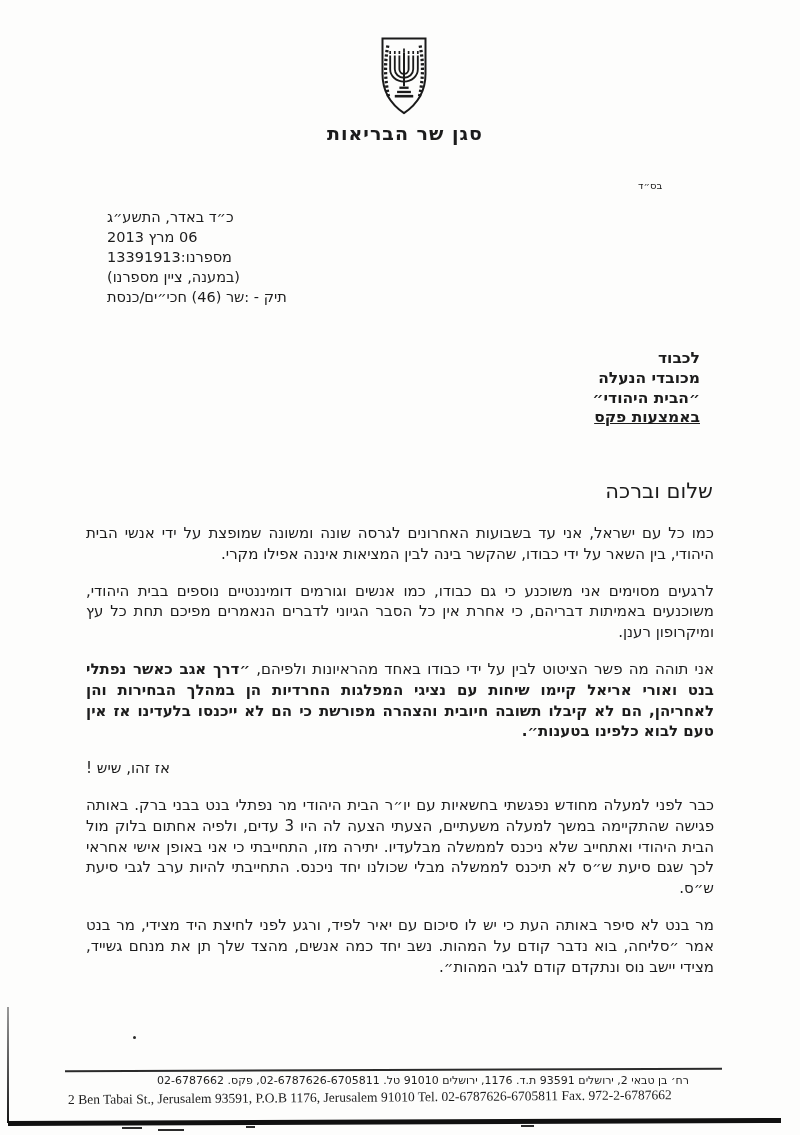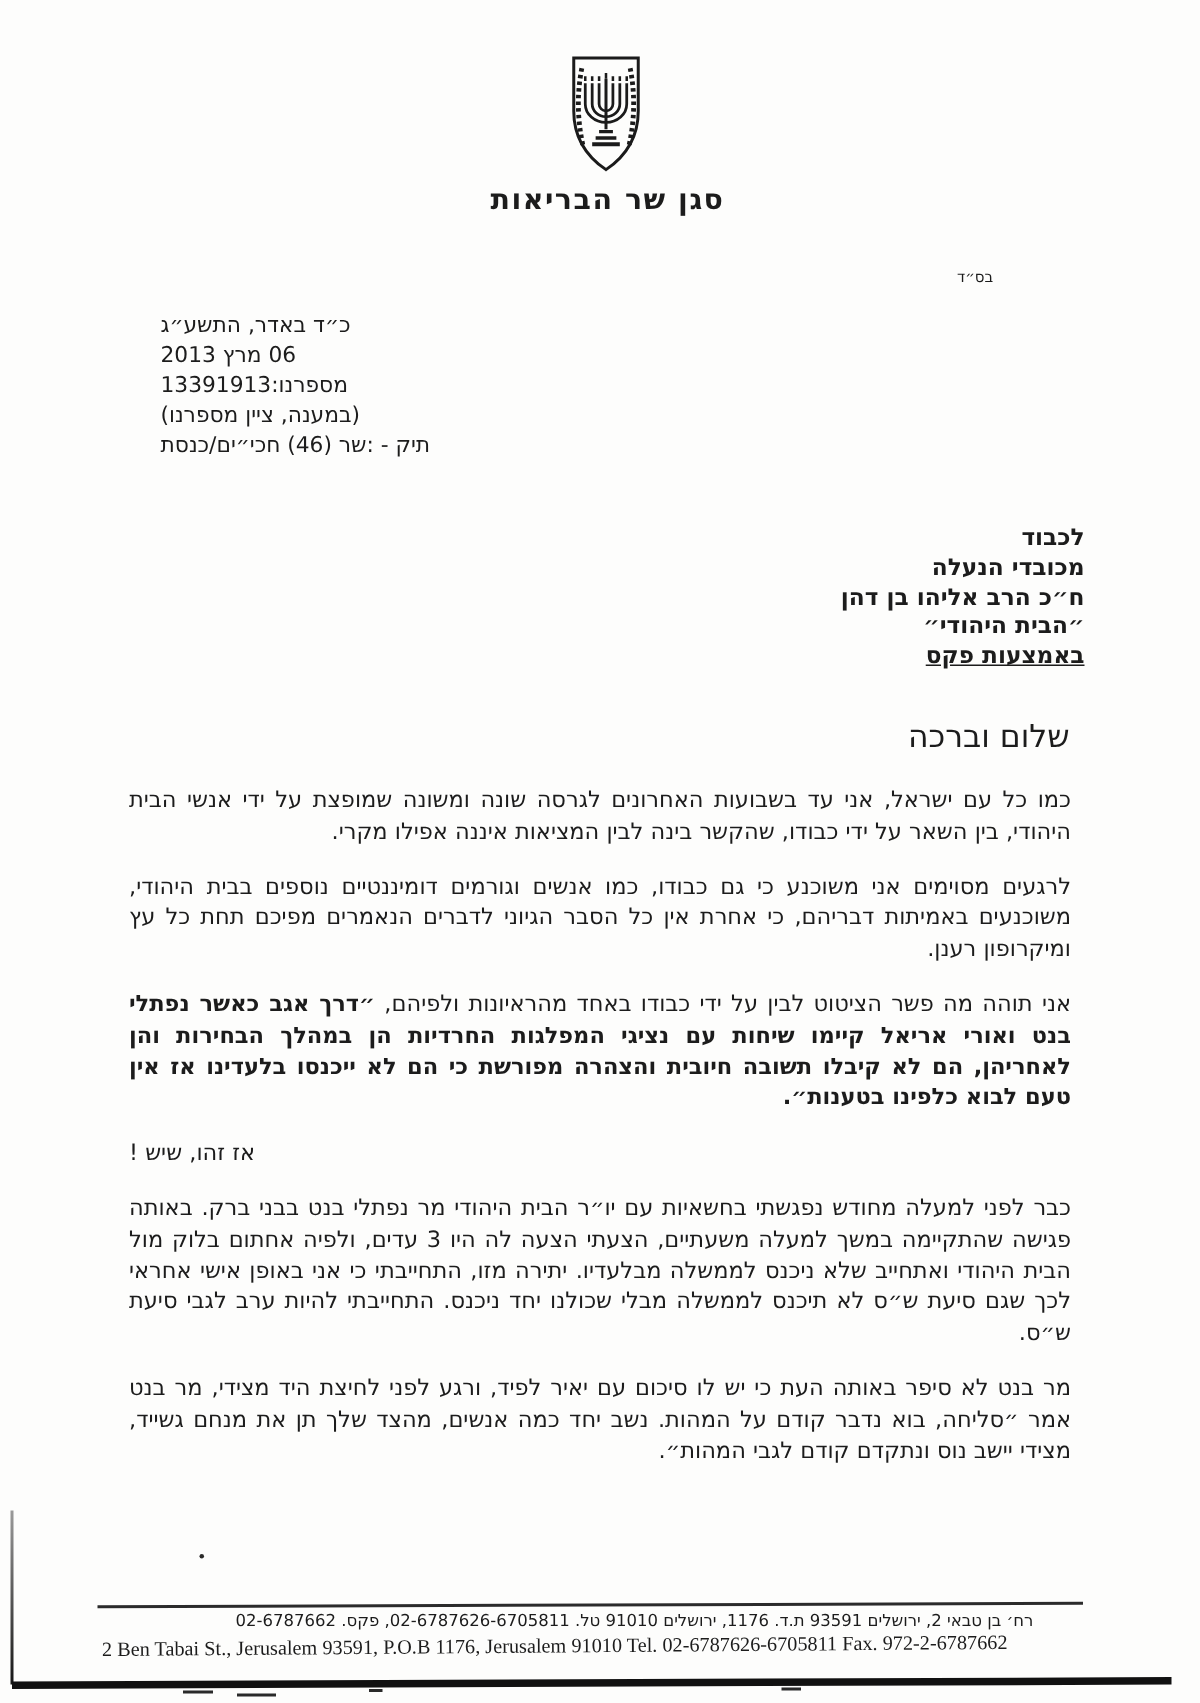--- a/index.html
+++ b/index.html
@@ -19,21 +19,21 @@
   #bsd{left:638px;top:180px;font-size:10px;}
   
   #ref-block{
     left:107px;top:207px;width:300px;
     direction:rtl;text-align:left;
     font-size:14.5px;line-height:20px;
   }
   #ref-block div{white-space:nowrap;}
   
   #addressee{
-    right:77px;top:349px;width:340px;
+    right:100px;top:349px;width:340px;
     direction:rtl;text-align:right;
     font-size:15.5px;font-weight:bold;line-height:19.8px;
   }
   #addressee .underlined{text-decoration:underline;}
   
   #greeting{right:87px;top:479px;direction:rtl;font-size:21px;}
   
   #letter-body{
     left:86px;top:507px;width:628px;
     direction:rtl;text-align:justify;
@@ -85,21 +85,20 @@
   <div>כ״ד באדר, התשע״ג</div>
   <div>06 מרץ 2013</div>
   <div>מספרנו:13391913</div>
   <div>(במענה, ציין מספרנו)</div>
   <div>תיק - :שר (46) חכי״ים/כנסת</div>
 </div>
 
 <div id="addressee" class="abs">
   <div>לכבוד</div>
   <div>מכובדי הנעלה</div>
-  <div>ח״כ הרב אליהו בן דהן</div>
   <div>״הבית היהודי״</div>
   <div class="underlined">באמצעות פקס</div>
 </div>
 
 <div id="greeting" class="abs">שלום וברכה</div>
 
 <div id="letter-body" class="abs">
   <p>כמו כל עם ישראל, אני עד בשבועות האחרונים לגרסה שונה ומשונה שמופצת על ידי אנשי הבית היהודי, בין השאר על ידי כבודו, שהקשר בינה לבין המציאות איננה אפילו מקרי.</p>
   <p>לרגעים מסוימים אני משוכנע כי גם כבודו, כמו אנשים וגורמים דומיננטיים נוספים בבית היהודי, משוכנעים באמיתות דבריהם, כי אחרת אין כל הסבר הגיוני לדברים הנאמרים מפיכם תחת כל עץ ומיקרופון רענן.</p>
   <p><span>אני תוהה מה פשר הציטוט לבין על ידי כבודו באחד מהראיונות ולפיהם, </span><b>״דרך אגב כאשר נפתלי בנט ואורי אריאל קיימו שיחות עם נציגי המפלגות החרדיות הן במהלך הבחירות והן לאחריהן, הם לא קיבלו תשובה חיובית והצהרה מפורשת כי הם לא ייכנסו בלעדינו אז אין טעם לבוא כלפינו בטענות״.</b></p>

